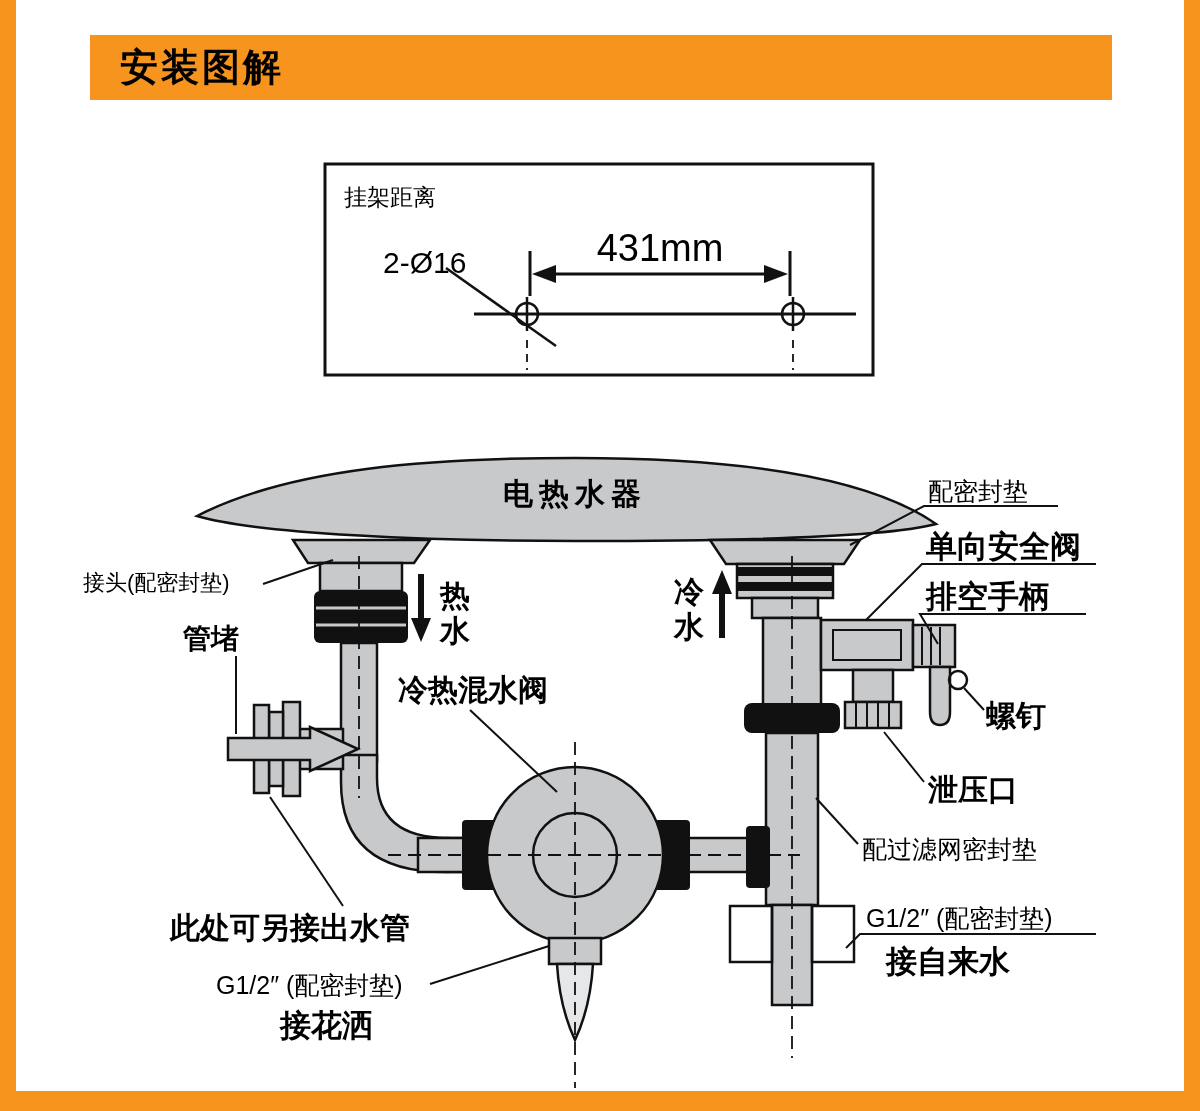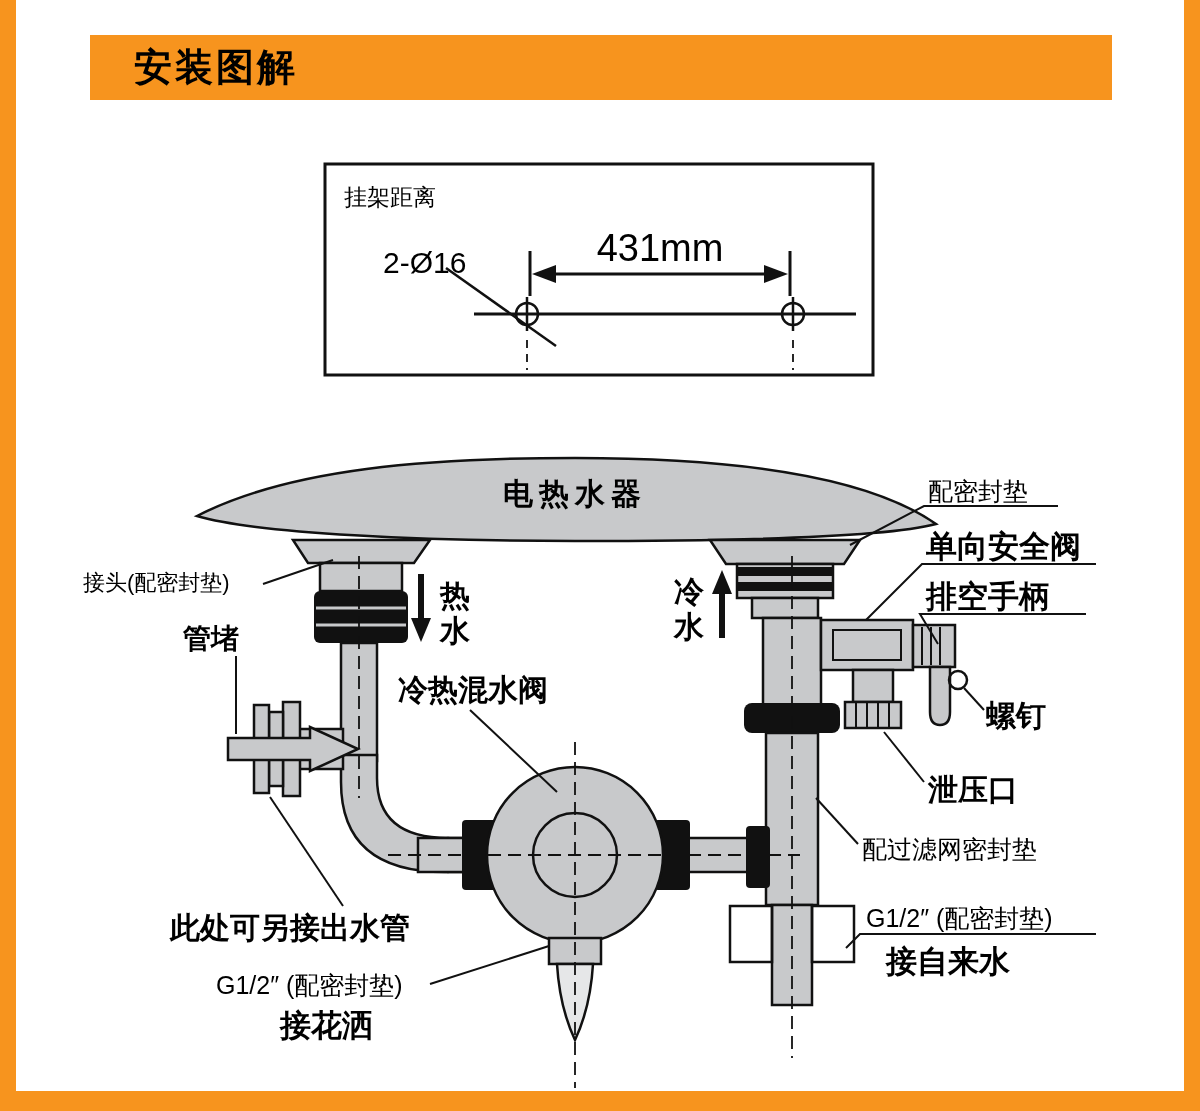--- a/index.html
+++ b/index.html
@@ -2,21 +2,21 @@
 <html><head>
 <meta charset="utf-8">
 <style>
   html,body{margin:0;padding:0;background:#ffffff;}
   #page{position:relative;width:1200px;height:1111px;background:#fff;overflow:hidden;font-family:"Liberation Sans",sans-serif;}
   .strip{position:absolute;background:#F7941E;}
   .strip-left{left:0;top:0;width:16px;height:1111px;}
   .strip-right{right:0;top:0;width:16px;height:1111px;}
   .strip-bottom{left:0;bottom:0;width:1200px;height:20px;}
   .header{position:absolute;left:90px;top:35px;width:1022px;height:65px;background:#F7941E;display:flex;align-items:center;}
-  .title{font-size:38px;font-weight:bold;color:#000;padding-left:44px;letter-spacing:3px;}
+  .title{font-size:38px;font-weight:bold;color:#000;padding-left:30px;letter-spacing:3px;}
   svg.diagram{position:absolute;left:0;top:0;width:1200px;height:1111px;}
   text{font-family:"Liberation Sans",sans-serif;fill:#000;}
   .b{font-weight:bold;}
   .pipe{fill:#C8C9CB;stroke:#111;stroke-width:2.5;}
   .pipelight{fill:#E6E7E8;stroke:#111;stroke-width:2.5;}
   .dark{fill:#111;stroke:none;}
   .ln{stroke:#111;stroke-width:2;fill:none;}
   .ln25{stroke:#111;stroke-width:2.5;fill:none;}
   .ln3{stroke:#111;stroke-width:3;fill:none;}
   .dash{stroke:#111;stroke-width:1.8;stroke-dasharray:13 7;fill:none;}

